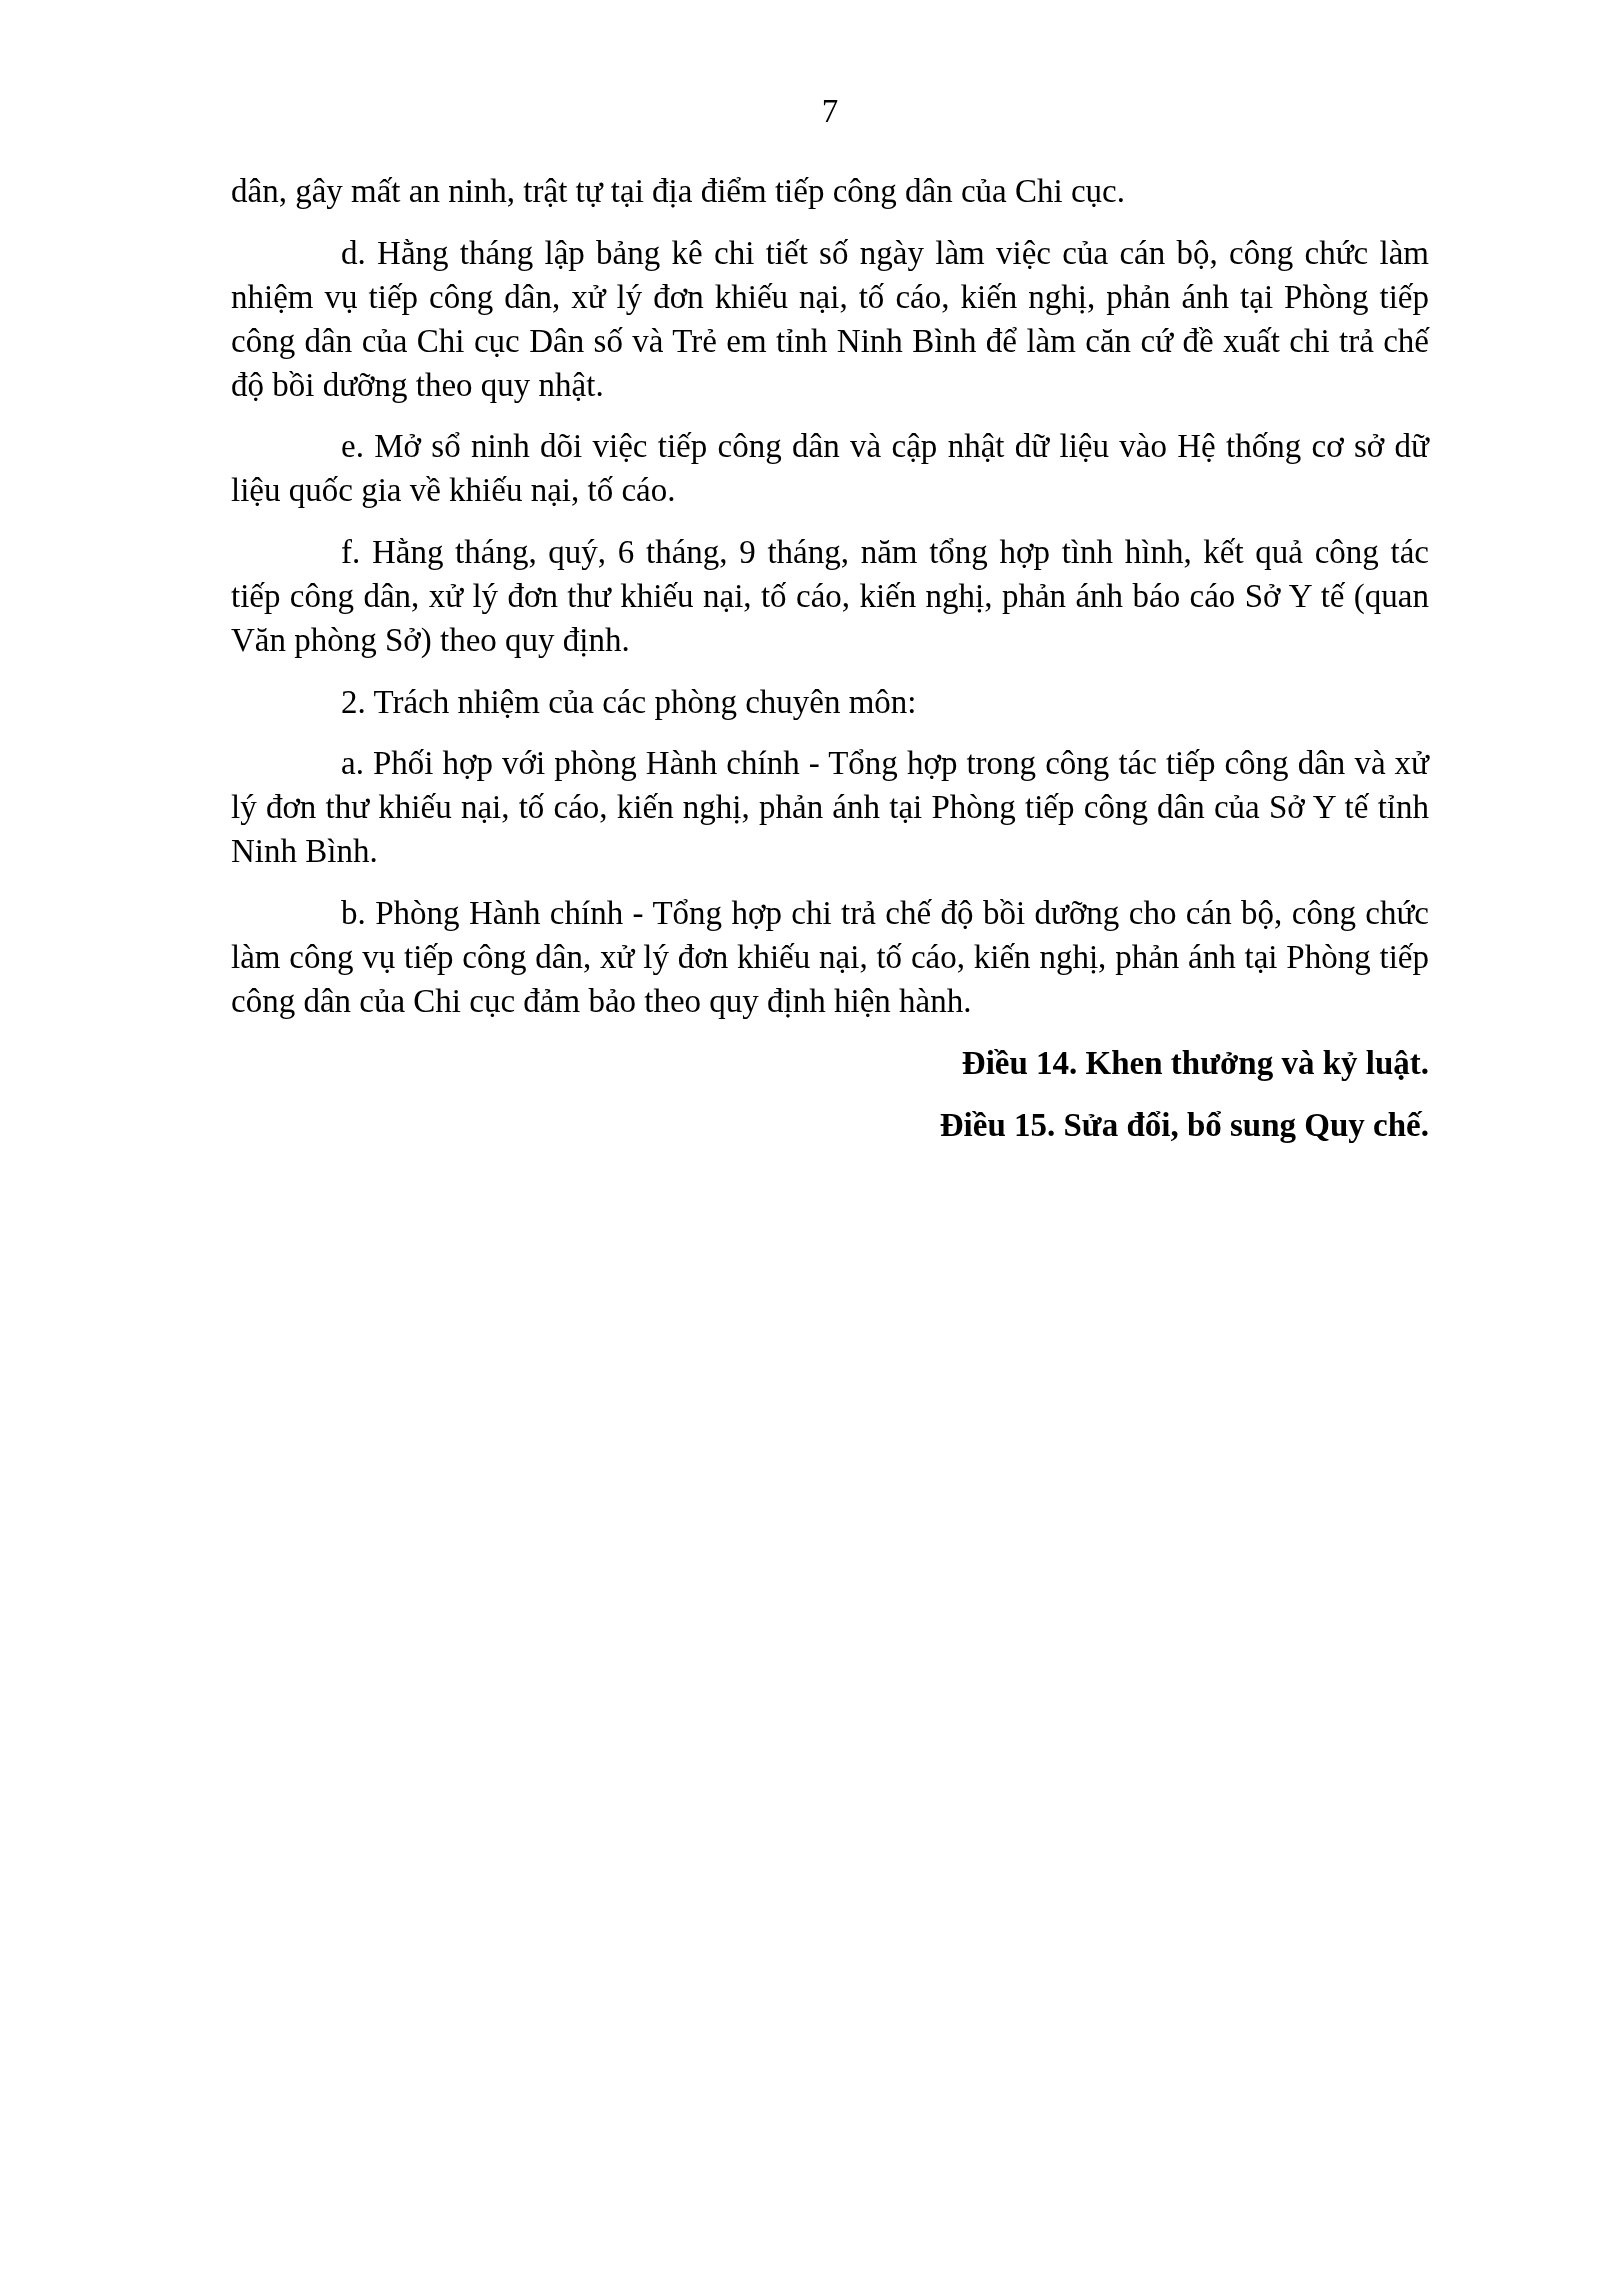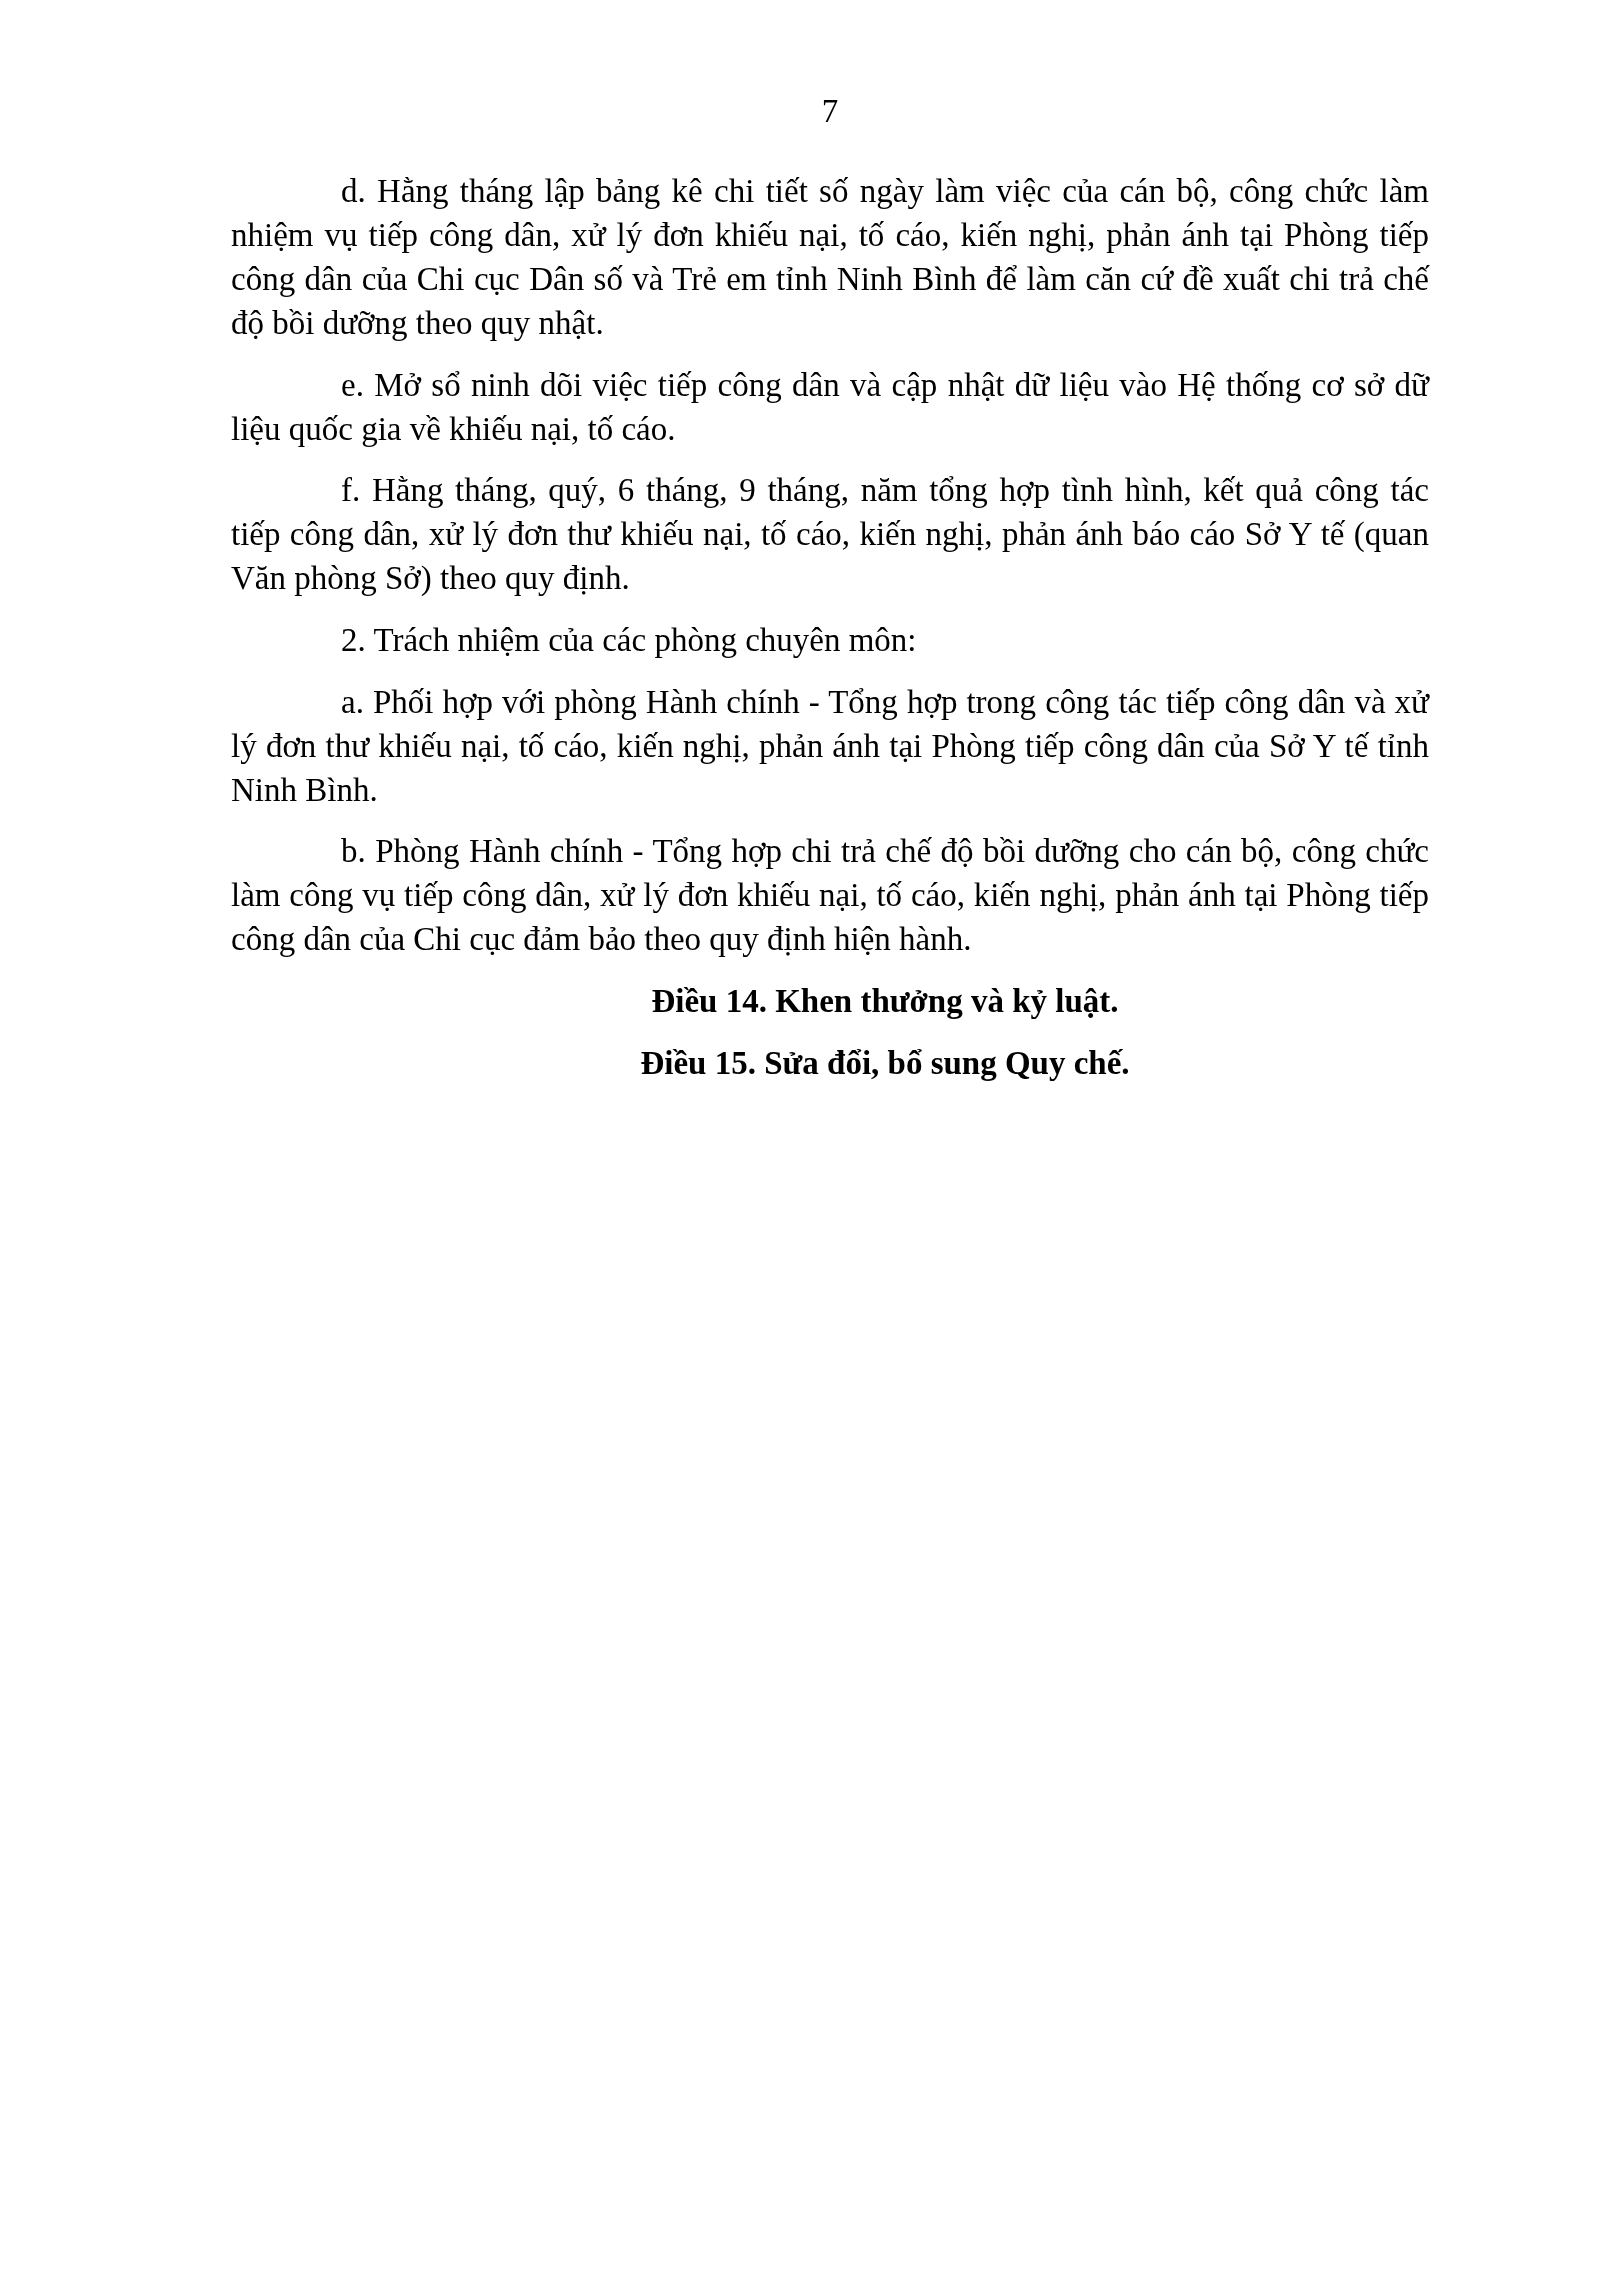--- a/index.html
+++ b/index.html
@@ -41,29 +41,30 @@
     padding: 0;
   }
   p.para:first-child {
     margin-top: 0;
   }
   p.noindent {
     text-indent: 0;
   }
   p.bold {
     font-weight: bold;
-    text-align: center;
+    text-align: right;
   }
 </style>
 </head>
 <body>
 
 <div class="page">
   <div class="pagenum">7</div>
   <div class="body" id="paragraphs">
+      <p class="para noindent">dân, gây mất an ninh, trật tự tại địa điểm tiếp công dân của Chi cục.</p>
       <p class="para">d. Hằng tháng lập bảng kê chi tiết số ngày làm việc của cán bộ, công chức làm nhiệm vụ tiếp công dân, xử lý đơn khiếu nại, tố cáo, kiến nghị, phản ánh tại Phòng tiếp công dân của Chi cục Dân số và Trẻ em tỉnh Ninh Bình để làm căn cứ đề xuất chi trả chế độ bồi dưỡng theo quy nhật.</p>
       <p class="para">e. Mở sổ ninh dõi việc tiếp công dân và cập nhật dữ liệu vào Hệ thống cơ sở dữ liệu quốc gia về khiếu nại, tố cáo.</p>
       <p class="para">f. Hằng tháng, quý, 6 tháng, 9 tháng, năm tổng hợp tình hình, kết quả công tác tiếp công dân, xử lý đơn thư khiếu nại, tố cáo, kiến nghị, phản ánh báo cáo Sở Y tế (quan Văn phòng Sở) theo quy định.</p>
       <p class="para">2. Trách nhiệm của các phòng chuyên môn:</p>
       <p class="para">a. Phối hợp với phòng Hành chính - Tổng hợp trong công tác tiếp công dân và xử lý đơn thư khiếu nại, tố cáo, kiến nghị, phản ánh tại Phòng tiếp công dân của Sở Y tế tỉnh Ninh Bình.</p>
       <p class="para">b. Phòng Hành chính - Tổng hợp chi trả chế độ bồi dưỡng cho cán bộ, công chức làm công vụ tiếp công dân, xử lý đơn khiếu nại, tố cáo, kiến nghị, phản ánh tại Phòng tiếp công dân của Chi cục đảm bảo theo quy định hiện hành.</p>
       <p class="para bold">Điều 14. Khen thưởng và kỷ luật.</p>
       <p class="para bold">Điều 15. Sửa đổi, bổ sung Quy chế.</p>
     </div>
 </div>

